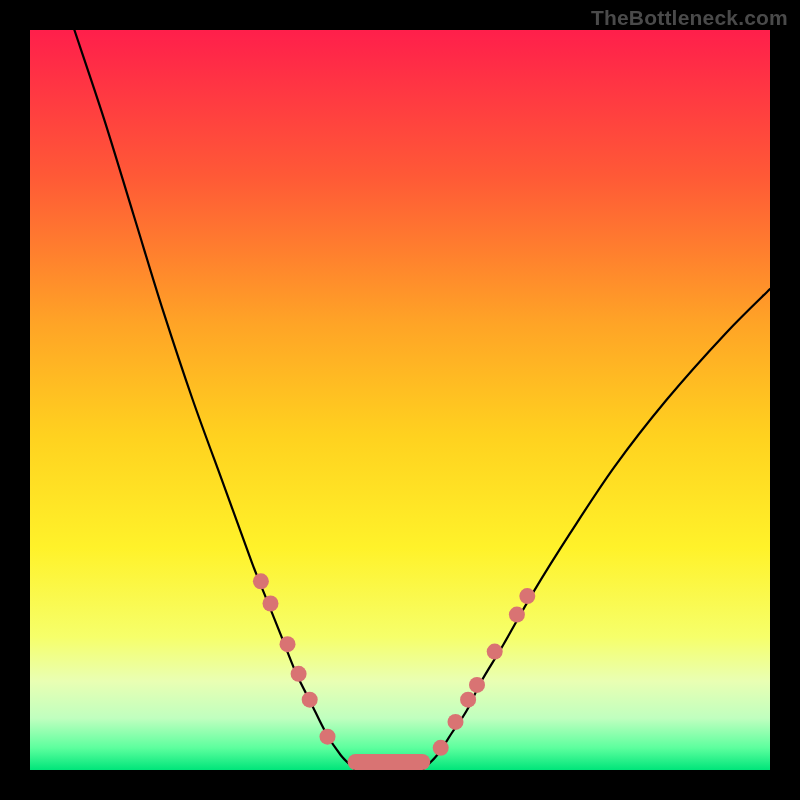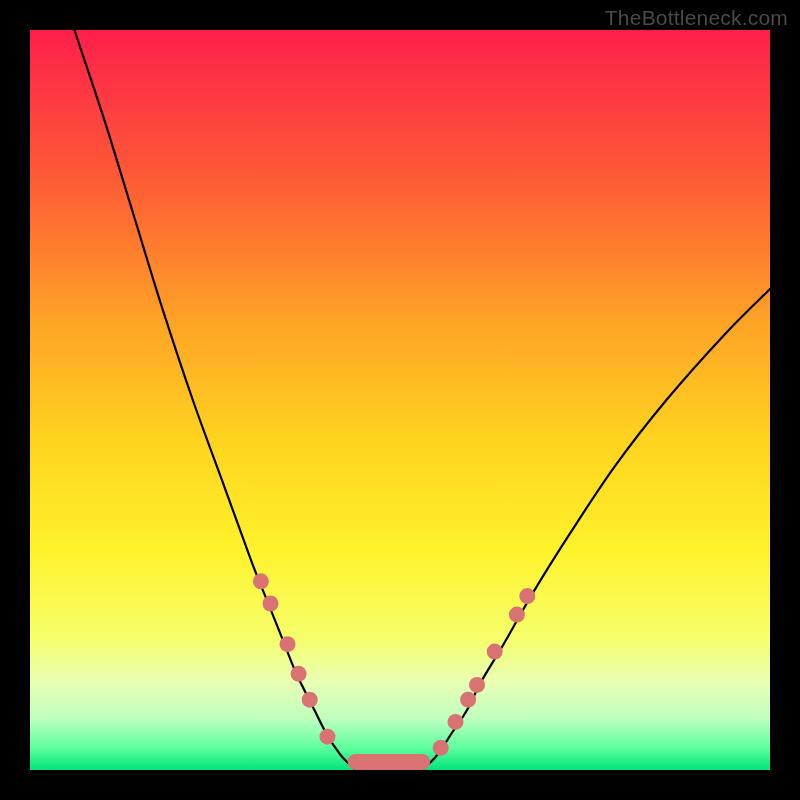--- a/index.html
+++ b/index.html
@@ -28,21 +28,21 @@
   .gradient {
     position: absolute;
     inset: 0;
   }
   .watermark {
     position: absolute;
     top: 6px;
     right: 12px;
     color: #4a4a4a;
     font-size: 21px;
-    font-weight: 400;
+    font-weight: 700;
     letter-spacing: 0.2px;
     z-index: 20;
   }
   svg.curves {
     position: absolute;
     inset: 0;
     z-index: 10;
   }
   .curve-line {
     fill: none;

